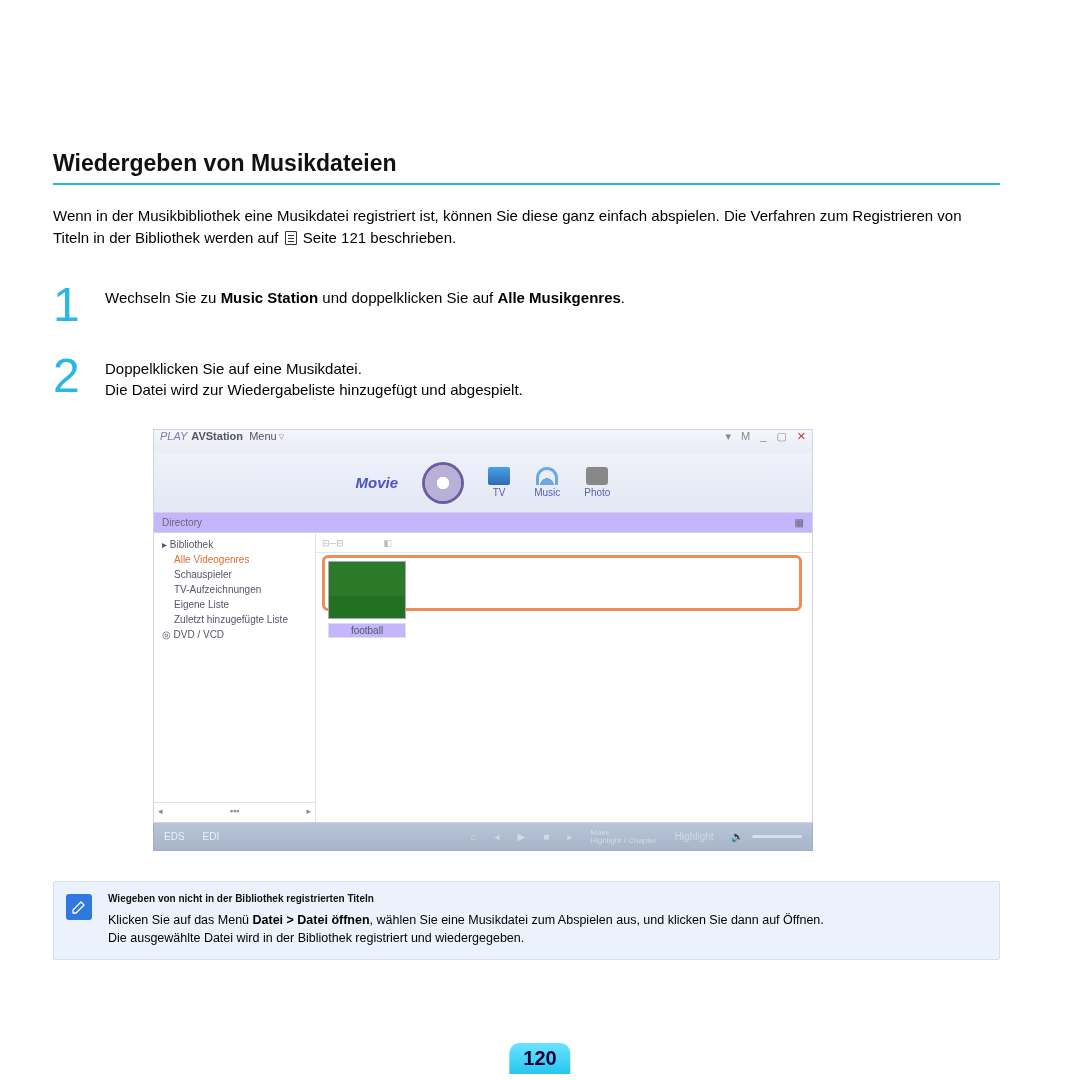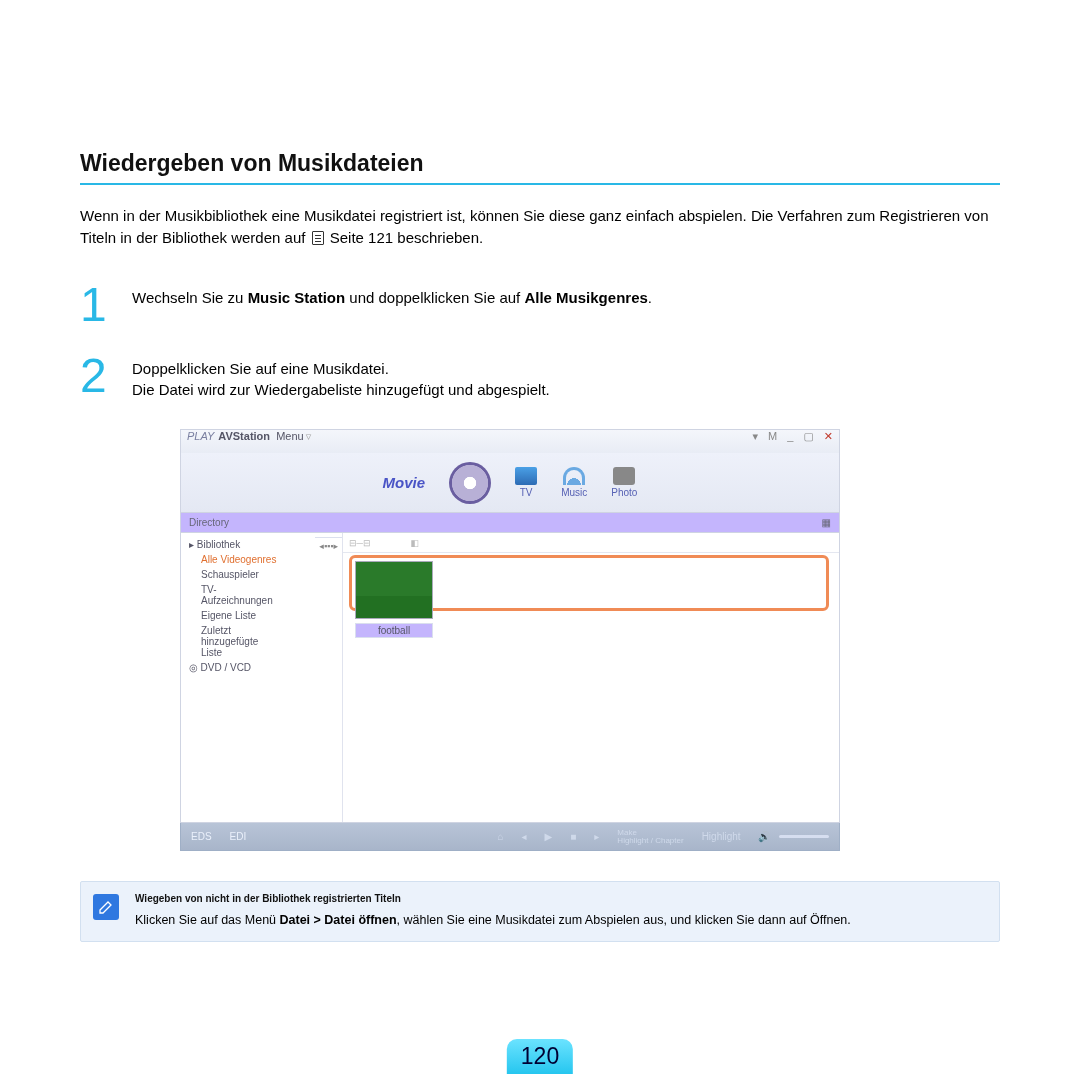--- a/index.html
+++ b/index.html
@@ -6,21 +6,21 @@
   body {
     font-family: Arial, Helvetica, sans-serif;
     width: 1080px;
     height: 1080px;
     background: #fff;
     color: #000;
     font-size: 15px;
     position: relative;
   }
   .page {
-    padding: 150px 80px 0 80px;
+    padding: 150px 80px 0 53px;
   }
   h2.section-title {
     font-weight: bold;
     font-size: 23px;
     color: #111;
     margin-bottom: 6px;
   }
   .title-rule {
     height: 2px;
     background: #29b8e6;
@@ -120,21 +120,21 @@
     display:flex;
     border:1px solid #cfd4e2;border-top:none;
     height:290px;
     background:#fff;
   }
   .sidebar {
     width:162px;
     border-right:1px solid #e0e3ee;
     font-size:10px;
     padding:4px 0;
-    display:flex;gap:28px;
+    display:flex;flex-direction:column;gap:28px;
   }
   .sidebar .tree{flex:1;}
   .sidebar .node{padding:2px 8px;color:#556;}
   .sidebar .sub{padding-left:20px;}
   .sidebar .sel{color:#e07030;}
   .sidebar .hscroll{
     height:16px;border-top:1px solid #dbe0ee;
     display:flex;align-items:center;justify-content:space-between;
     padding:0 4px;color:#888;font-size:9px;
   }
@@ -191,21 +191,21 @@
     color:#fff;flex-shrink:0;margin-top:2px;
   }
   .note-body .nt-title{font-weight:bold;font-size:10px;margin-bottom:4px;color:#111;}
   .note-body b{font-weight:bold;}
 
   
   .page-num{
     position:absolute;
     left:50%;bottom:6px;transform:translateX(-50%);
     background:linear-gradient(#6be3ff,#26c6ef);
-    color:#003; font-weight:normal; font-size:23px;
+    color:#003; font-weight:bold; font-size:20px;
     padding:4px 14px;border-radius:10px 10px 0 0;
   }
 </style>
 </head>
 <body>
 
 <div class="page">
   <h2 class="section-title">Wiedergeben von Musikdateien</h2>
   <div class="title-rule"></div>
 
@@ -306,17 +306,18 @@
     <div class="note-icon">
       <svg width="16" height="16" viewBox="0 0 16 16">
           <path d="M2 11 L10 3 L13 6 L5 14 L2 14 Z" fill="none" stroke="#fff" stroke-width="1.3"></path>
         </svg>
     </div>
     <div class="note-body">
       <div class="nt-title">Wiegeben von nicht in der Bibliothek registrierten Titeln</div>
       <div>
         <span>Klicken Sie auf das Menü </span><b>Datei &gt; Datei öffnen</b><span>, wählen Sie eine Musikdatei zum Abspielen aus, und klicken Sie dann auf Öffnen.</span>
       </div>
+      <div>Die ausgewählte Datei wird in der Bibliothek registriert und wiedergegeben.</div>
     </div>
   </div>
 </div>
 
 <div class="page-num">120</div>
 
 </body></html>

